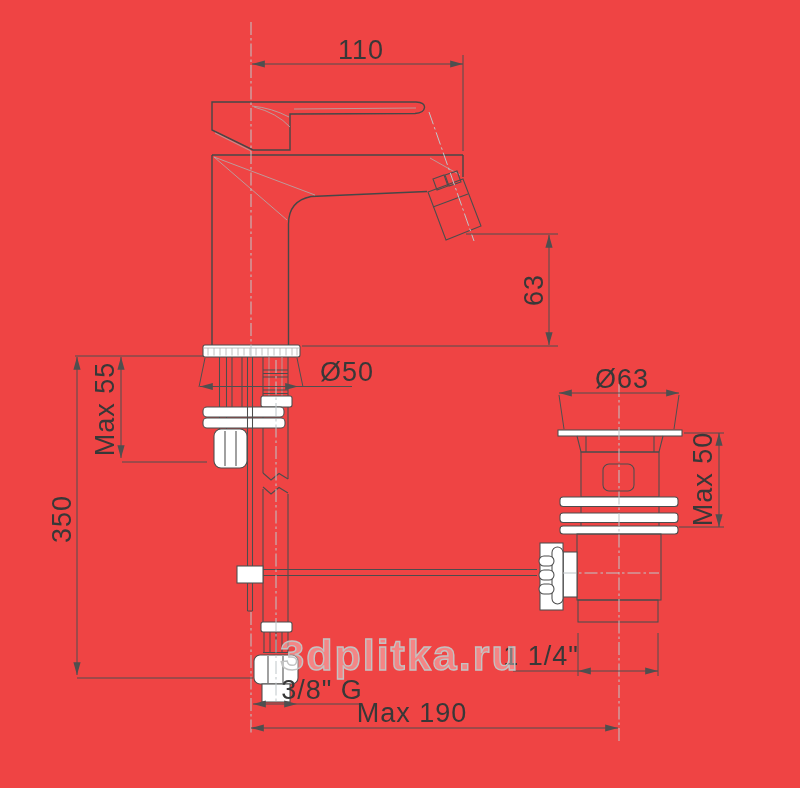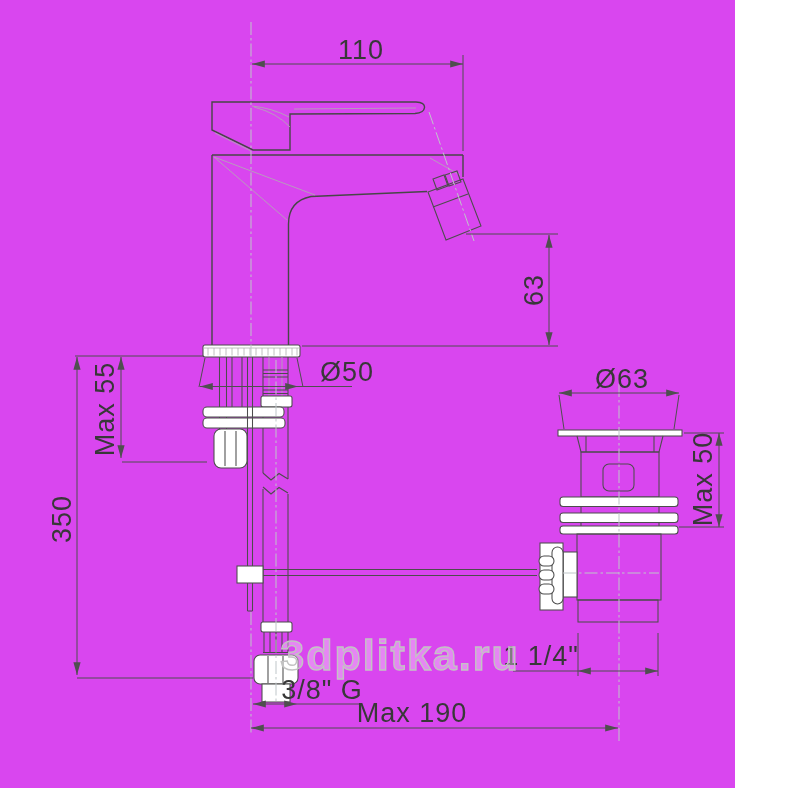--- a/index.html
+++ b/index.html
@@ -1,16 +1,16 @@
 <!DOCTYPE html>
 <html><head>
 <meta charset="utf-8">
 <style>
   html,body{margin:0;padding:0;background:#ffffff;}
-  .stage{position:relative;width:735px;height:788px;background:#d946ef;overflow:hidden;
+  .stage{position:relative;width:800px;height:788px;background:#ef4444;overflow:hidden;
          font-family:"Liberation Sans",sans-serif;}
   svg{display:block;}
   
   .ol  {stroke:#474747;stroke-width:1.4;fill:none;}          
   .ol2 {stroke:#4d4d4d;stroke-width:1.05;fill:none;}         
   .olw {stroke:#4d4d4d;stroke-width:1.05;fill:#ffffff;}      
   .lt  {stroke:#b0b0b0;stroke-width:0.8;fill:none;}          
   .cl  {stroke:#bfc6c9;stroke-width:1;fill:none;stroke-dasharray:13 3 2.5 3;} 
   .dim {stroke:#4f4f4f;stroke-width:1;fill:none;}            
   .dtxt{font-family:"Liberation Sans",sans-serif;font-size:27px;fill:#383838;letter-spacing:1px;}

